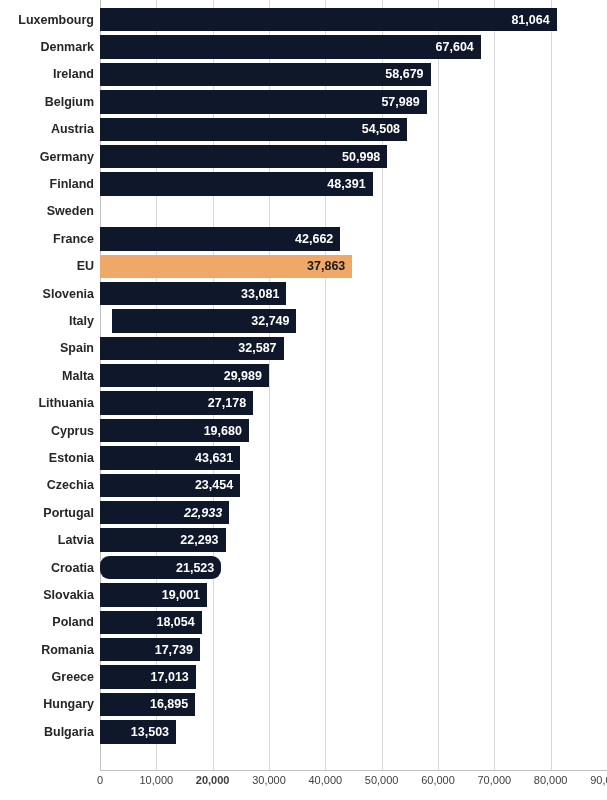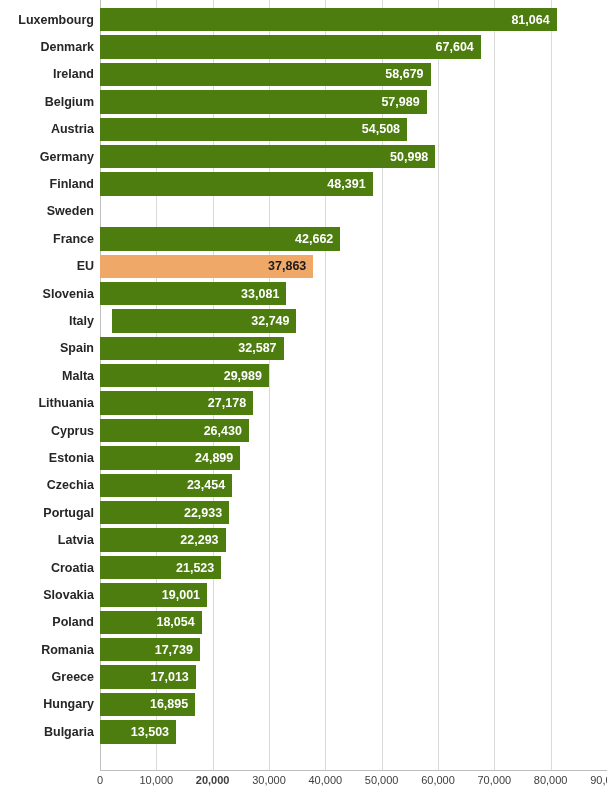--- a/index.html
+++ b/index.html
@@ -52,21 +52,21 @@
   .bar-area {
     position: relative;
     flex: 1 1 auto;
     height: 100%;
   }
   .bar {
     position: absolute;
     left: 0;
     top: 2px;
     bottom: 2px;
-    background: #4d7c0f;
+    background: #0f172a;
     display: flex;
     align-items: center;
     justify-content: flex-end;
   }
   .bar.highlight {
     background: #f0a868;
   }
   .bar-value {
     font-size: 12.5px;
     font-weight: bold;
@@ -173,21 +173,21 @@
           <div class="cat-label">Austria</div>
           <div class="bar-area">
             <div class="bar" style="width: 60.5644%;">
               <span class="bar-value">54,508</span>
             </div>
           </div>
         </div>
         <div class="row">
           <div class="cat-label">Germany</div>
           <div class="bar-area">
-            <div class="bar" style="width: 56.6644%; padding-left: 48px;">
+            <div class="bar" style="width: 56.6644%;">
               <span class="bar-value">50,998</span>
             </div>
           </div>
         </div>
         <div class="row">
           <div class="cat-label">Finland</div>
           <div class="bar-area">
             <div class="bar" style="width: 53.7678%;">
               <span class="bar-value">48,391</span>
             </div>
@@ -200,21 +200,21 @@
           <div class="cat-label">France</div>
           <div class="bar-area">
             <div class="bar" style="width: 47.4022%;">
               <span class="bar-value">42,662</span>
             </div>
           </div>
         </div>
         <div class="row">
           <div class="cat-label">EU</div>
           <div class="bar-area">
-            <div class="bar highlight" style="width: 42.07%;">
+            <div class="bar highlight" style="width: 42.07%; padding-left: 39px;">
               <span class="bar-value">37,863</span>
             </div>
           </div>
         </div>
         <div class="row">
           <div class="cat-label">Slovenia</div>
           <div class="bar-area">
             <div class="bar" style="width: 36.7567%;">
               <span class="bar-value">33,081</span>
             </div>
@@ -249,60 +249,60 @@
           <div class="bar-area">
             <div class="bar" style="width: 30.1978%;">
               <span class="bar-value">27,178</span>
             </div>
           </div>
         </div>
         <div class="row">
           <div class="cat-label">Cyprus</div>
           <div class="bar-area">
             <div class="bar" style="width: 29.3667%;">
-              <span class="bar-value">26,430</span>
+              <span class="bar-value">19,680</span>
             </div>
           </div>
         </div>
         <div class="row">
           <div class="cat-label">Estonia</div>
           <div class="bar-area">
             <div class="bar" style="width: 27.6656%;">
-              <span class="bar-value">24,899</span>
+              <span class="bar-value">43,631</span>
             </div>
           </div>
         </div>
         <div class="row">
           <div class="cat-label">Czechia</div>
           <div class="bar-area">
-            <div class="bar" style="width: 26.06%;">
+            <div class="bar" style="width: 26.06%; padding-left: 8px;">
               <span class="bar-value">23,454</span>
             </div>
           </div>
         </div>
         <div class="row">
           <div class="cat-label">Portugal</div>
           <div class="bar-area">
-            <div class="bar" style="width: 25.4811%;">
+            <div class="bar" style="width: 25.4811%; font-style: italic;">
               <span class="bar-value">22,933</span>
             </div>
           </div>
         </div>
         <div class="row">
           <div class="cat-label">Latvia</div>
           <div class="bar-area">
             <div class="bar" style="width: 24.77%;">
               <span class="bar-value">22,293</span>
             </div>
           </div>
         </div>
         <div class="row">
           <div class="cat-label">Croatia</div>
           <div class="bar-area">
-            <div class="bar" style="width: 23.9144%;">
+            <div class="bar" style="width: 23.9144%; border-radius: 9px;">
               <span class="bar-value">21,523</span>
             </div>
           </div>
         </div>
         <div class="row">
           <div class="cat-label">Slovakia</div>
           <div class="bar-area">
             <div class="bar" style="width: 21.1122%;">
               <span class="bar-value">19,001</span>
             </div>

